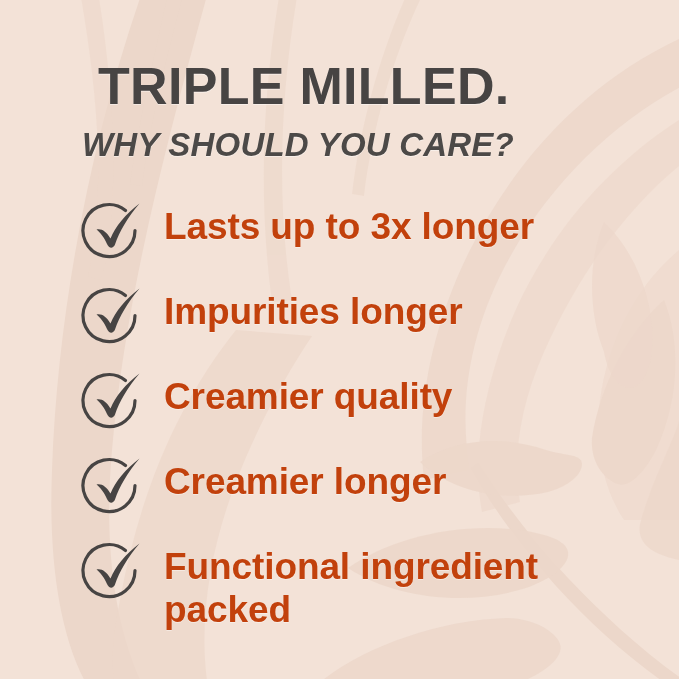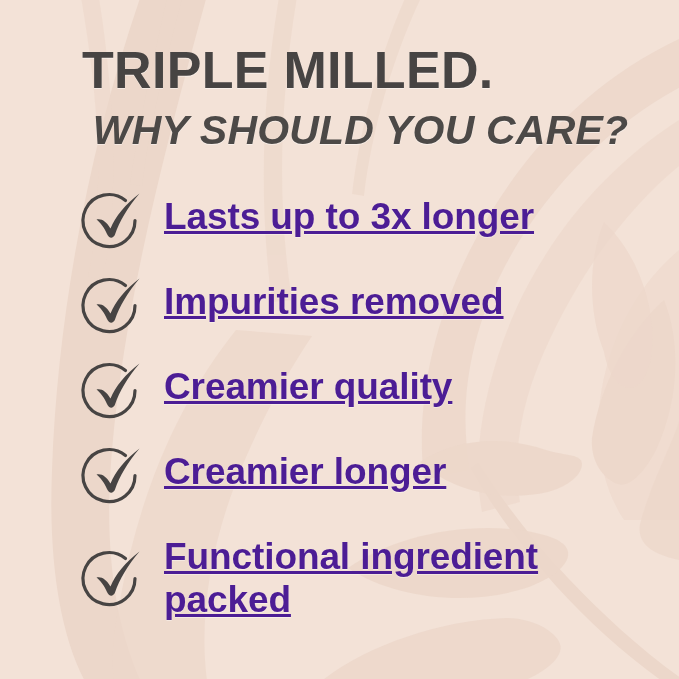--- a/index.html
+++ b/index.html
@@ -47,54 +47,52 @@
     margin: 0;
     padding: 0;
   }
 
   #title {
     font-size: 52px;
     font-weight: 700;
     letter-spacing: 0.3px;
     line-height: 1.0;
     color: #474443;
-    margin: 0;
+    margin: 16px;
     white-space: nowrap;
     text-shadow: 0 1px 0 rgba(255,255,255,0.45);
     -webkit-font-smoothing: antialiased;
   }
 
   #subtitle {
-    font-size: 41px;
+    font-size: 33px;
     font-weight: 700;
     font-style: italic;
     letter-spacing: 0.2px;
     line-height: 1.0;
     color: #4c4947;
     margin: 14px 0 0 0;
     white-space: nowrap;
     text-shadow: 0 1px 0 rgba(255,255,255,0.45);
-    text-align: center;
     -webkit-font-smoothing: antialiased;
   }
 
   #benefit-list {
     list-style: none;
     margin: 38px 0 0 0;
     padding: 0;
   }
 
   .benefit-item {
     display: flex;
     align-items: flex-start;
     margin: 0 0 29px 0;
   }
   .benefit-item:last-child {
     margin-bottom: 0;
-    align-items: center;
   }
 
   .check-wrap {
     flex: 0 0 auto;
     width: 62px;
     height: 56px;
     margin-right: 20px;
     position: relative;
     top: 1px;
   }
@@ -103,26 +101,25 @@
     width: 62px;
     height: 56px;
     overflow: visible;
   }
 
   .benefit-text {
     flex: 1 1 auto;
     font-size: 37px;
     font-weight: 700;
     line-height: 1.17;
-    color: #4c1d95;
+    color: #c2410c;
     letter-spacing: -0.1px;
     padding-top: 6px;
     max-width: 430px;
     text-shadow: 0 1px 0 rgba(255,255,255,0.40);
-    text-decoration: underline;
     -webkit-font-smoothing: antialiased;
   }
 </style>
 </head>
 <body>
 
 <div id="poster">
 
   <svg id="bg-art" viewBox="0 0 679 679" xmlns="http://www.w3.org/2000/svg" aria-hidden="true">
     <rect x="0" y="0" width="679" height="679" fill="#f3e2d7"></rect>
@@ -201,21 +198,21 @@
         <span class="check-wrap">
           <svg viewBox="0 0 62 56" xmlns="http://www.w3.org/2000/svg" aria-hidden="true">
             <path d="M43.5 10.5 A26 26 0 1 0 53 30.5" fill="none" stroke="#474443" stroke-width="3.2" stroke-linecap="round"></path>
             <path d="M14.5 29.5 C 19.5 28.2, 24.5 31.5, 28.5 38.5
                      C 33.5 26.5, 43 14.5, 57.5 3.5
                      C 45.5 17.5, 37.5 31.5, 33 44.5
                      C 31 49, 27 48.5, 25 44
                      C 22 37, 18.5 33, 14.5 29.5 Z" fill="#474443"></path>
           </svg>
         </span>
-        <span class="benefit-text">Impurities removed</span>
+        <span class="benefit-text">Impurities longer</span>
       </li>
 
       <li class="benefit-item">
         <span class="check-wrap">
           <svg viewBox="0 0 62 56" xmlns="http://www.w3.org/2000/svg" aria-hidden="true">
             <path d="M43.5 10.5 A26 26 0 1 0 53 30.5" fill="none" stroke="#474443" stroke-width="3.2" stroke-linecap="round"></path>
             <path d="M14.5 29.5 C 19.5 28.2, 24.5 31.5, 28.5 38.5
                      C 33.5 26.5, 43 14.5, 57.5 3.5
                      C 45.5 17.5, 37.5 31.5, 33 44.5
                      C 31 49, 27 48.5, 25 44

